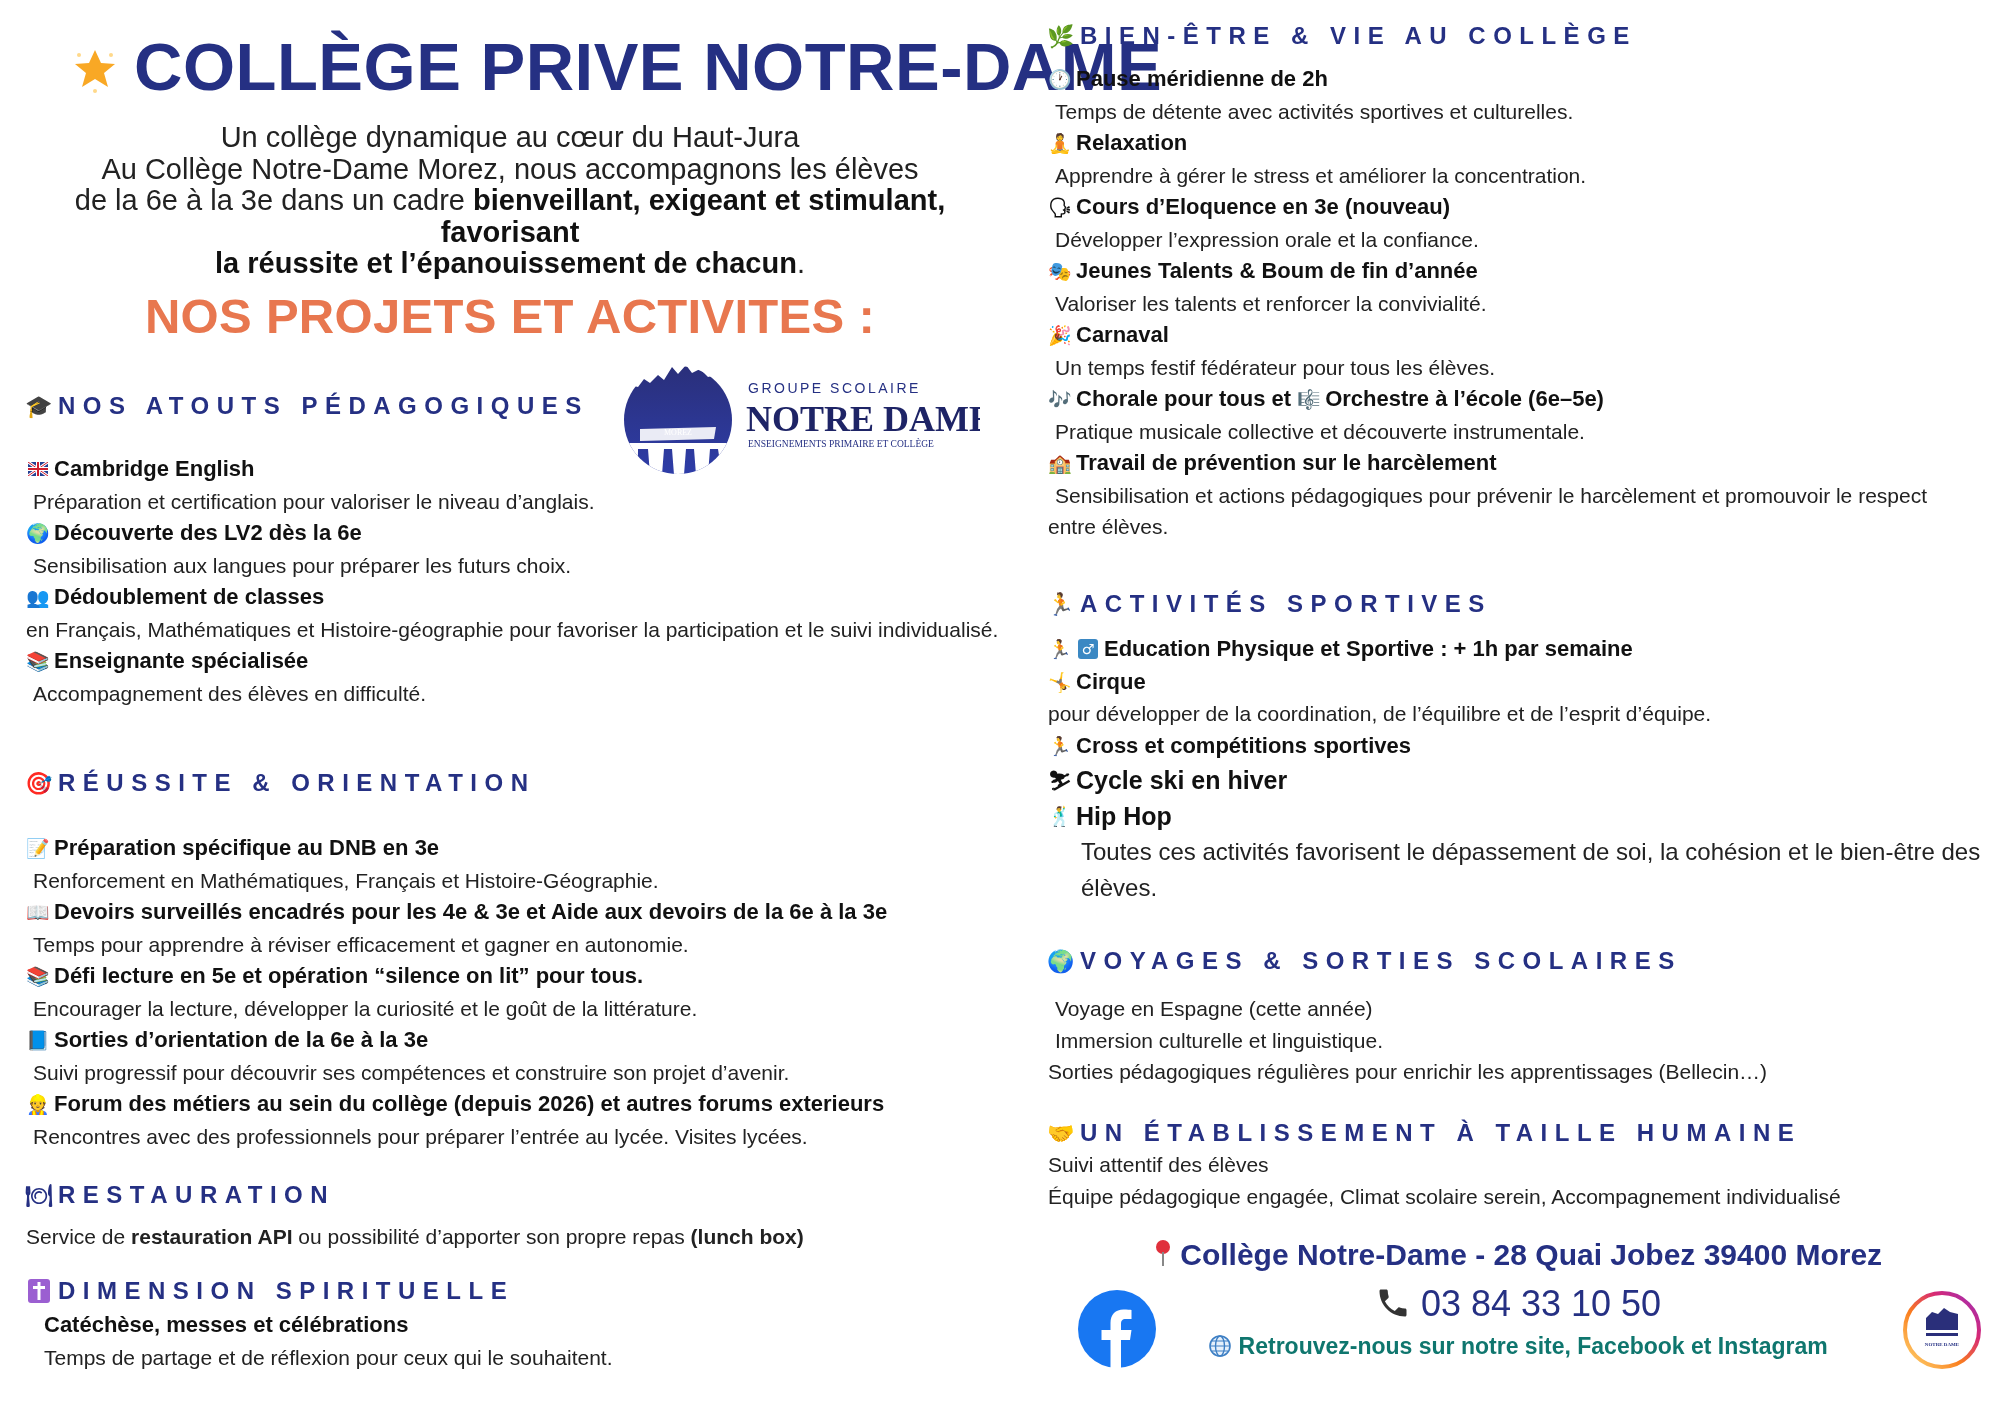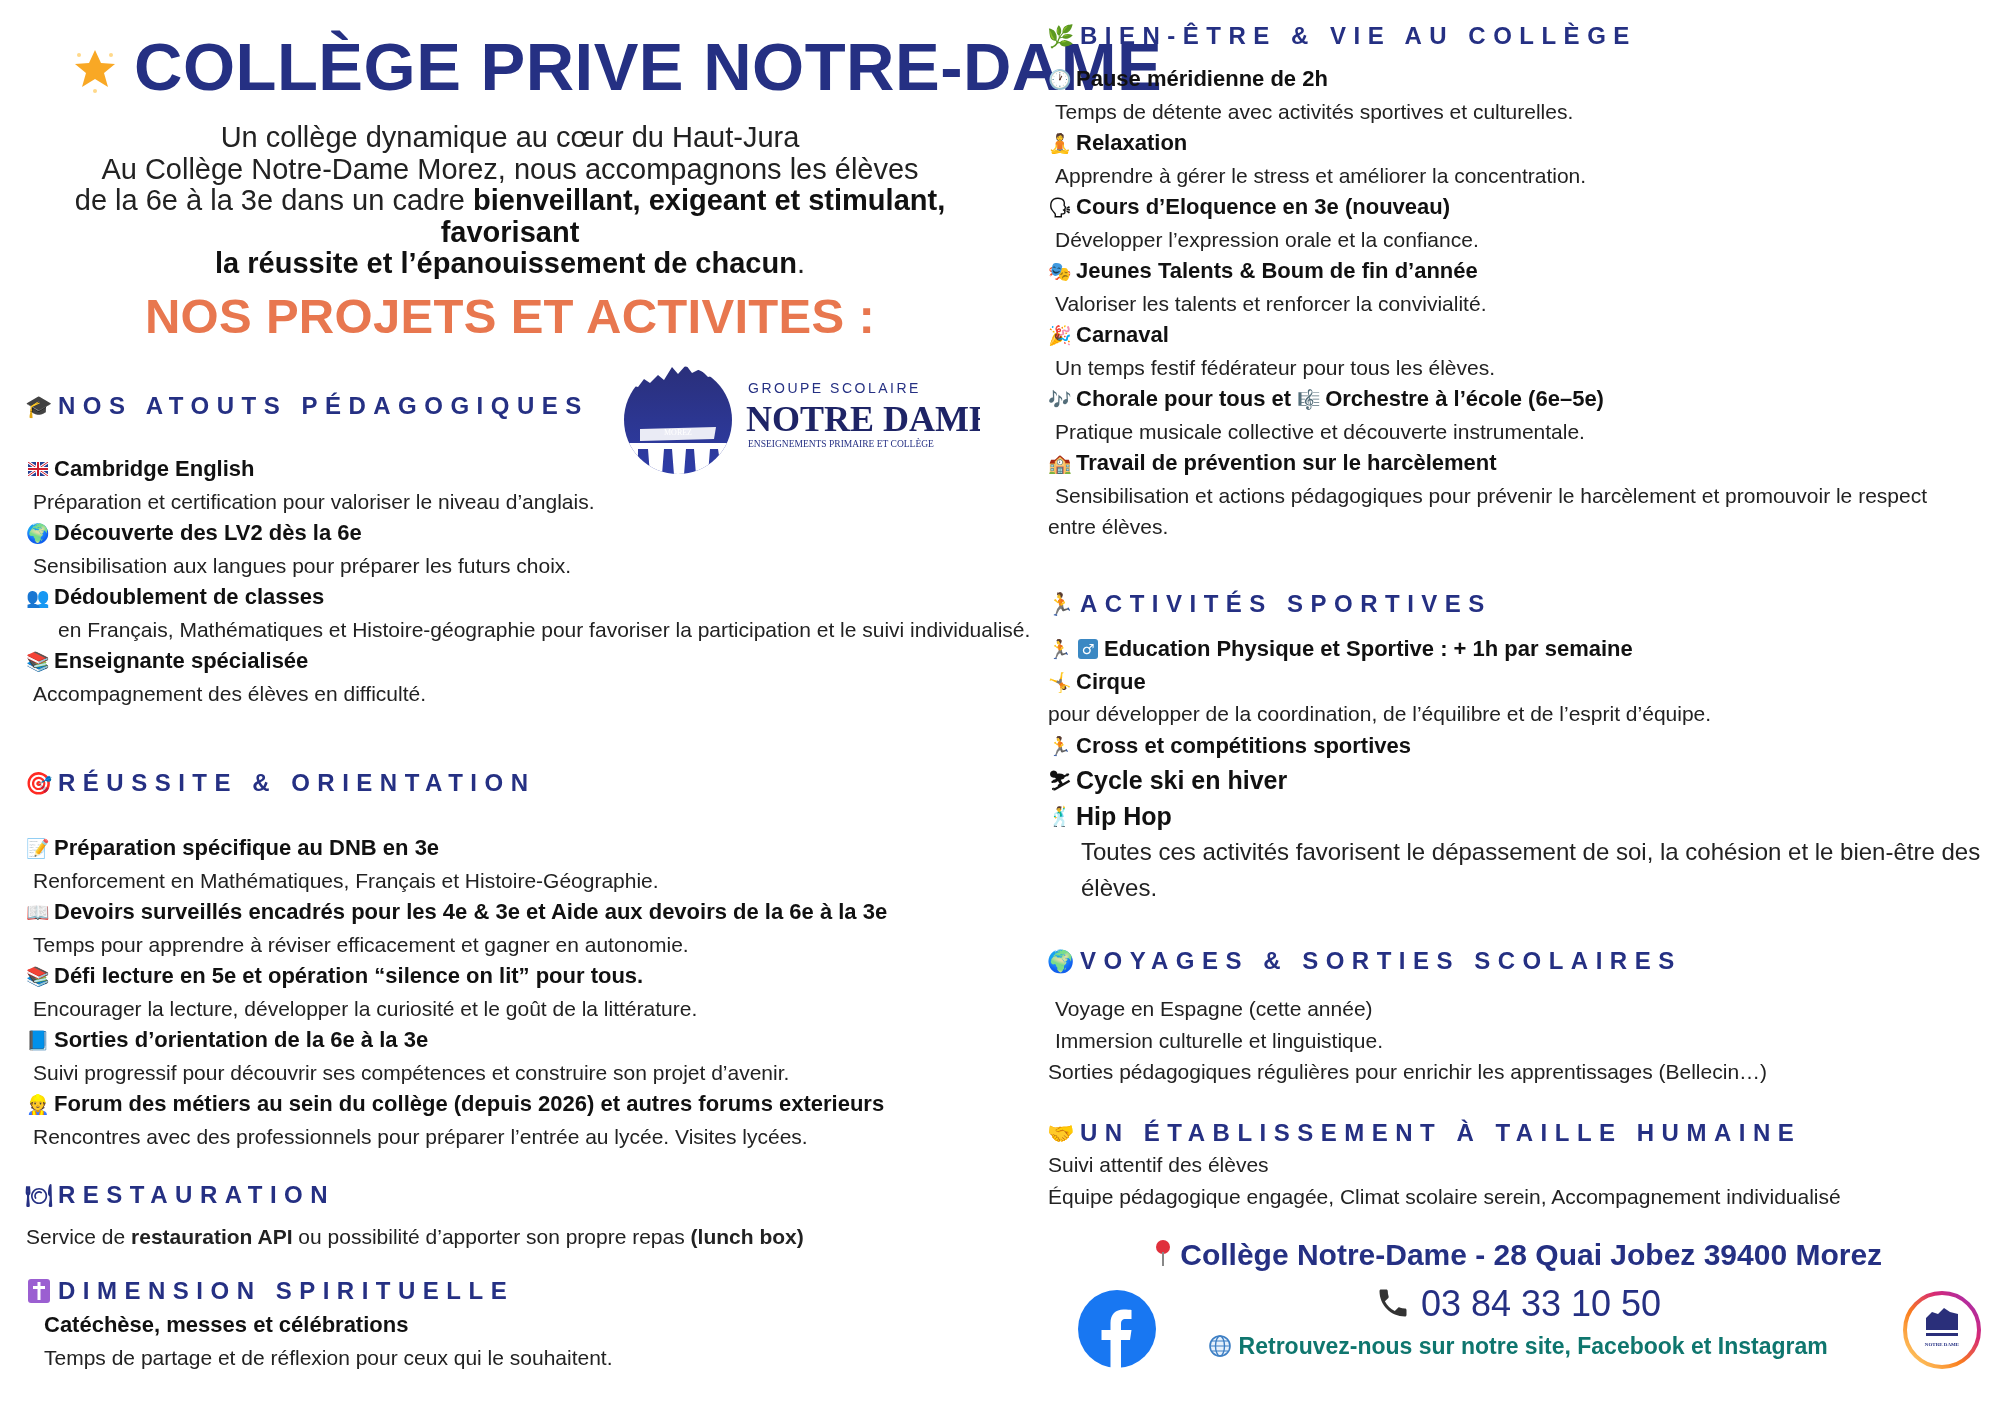--- a/index.html
+++ b/index.html
@@ -102,21 +102,21 @@
   <div class="item-desc">Préparation et certification pour valoriser le niveau d’anglais.</div>
   <div class="item-title">
       <span class="ico emoji">🌍</span>
       <span>Découverte des LV2 dès la 6e</span>
     </div>
   <div class="item-desc">Sensibilisation aux langues pour préparer les futurs choix.</div>
   <div class="item-title">
       <span class="ico emoji">👥</span>
       <span>Dédoublement de classes</span>
     </div>
-  <div class="item-desc flush" style="width:990px;margin-left:32px;">en Français, Mathématiques et Histoire-géographie pour favoriser la participation et le suivi individualisé.</div>
+  <div class="item-desc flush" style="width:990px;">en Français, Mathématiques et Histoire-géographie pour favoriser la participation et le suivi individualisé.</div>
   <div class="item-title">
       <span class="ico emoji">📚</span>
       <span>Enseignante spécialisée</span>
     </div>
   <div class="item-desc">Accompagnement des élèves en difficulté.</div>
 </div>
 
 <div class="abs col-left" style="top:769px;">
   <div class="section-h">
     <span class="ico emoji">🎯</span>

